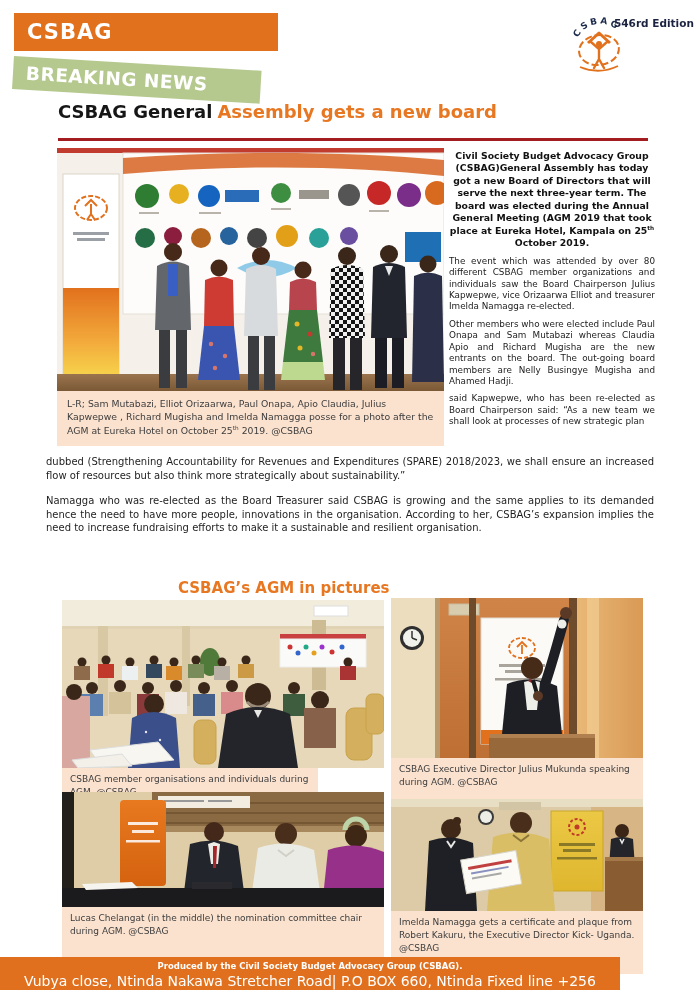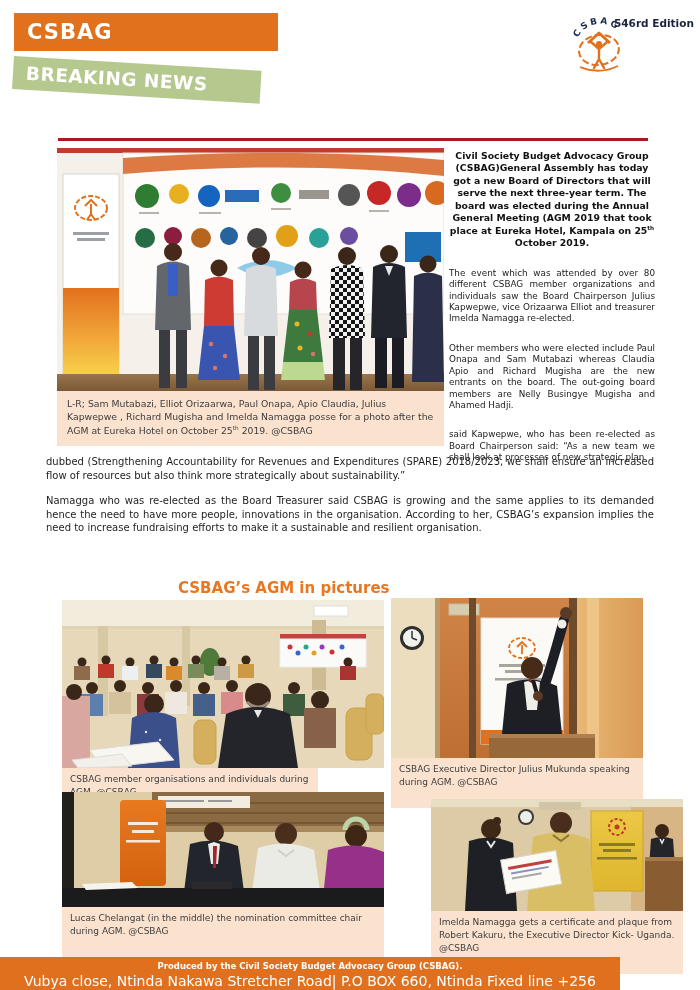--- a/index.html
+++ b/index.html
@@ -18,32 +18,32 @@
   .hl-black { color:#161616; margin-right:5px; }
   .hl-orange { color:#E87722; }
   .red-rule { position:absolute; left:58px; top:138px; width:590px; height:3px; background:#A31D20; }
 
   .main-photo { position:absolute; left:57px; top:148px; width:387px; }
   .caption-box { background:#FBE2CF; padding:6px 10px 8px; font-size:9.3px; line-height:1.45; color:#3D3D3D; }
   sup { font-size:0.62em; }
 
   .lead-col { position:absolute; left:449px; top:150px; width:206px; }
   .lead-bold { font-weight:bold; font-size:9.3px; line-height:1.34; text-align:center; color:#111; }
-  .col-p { font-size:8.8px; line-height:1.3; text-align:justify; color:#222; margin-top:18px; }
+  .col-p { font-size:8.8px; line-height:1.3; text-align:justify; color:#222; margin-top:6px; }
 
   .wide-text { position:absolute; left:46px; top:455px; width:608px; }
   .wide-text p { font-size:10px; line-height:1.35; text-align:justify; color:#1E1E1E; margin-bottom:12px; }
 
   .gallery-title { position:absolute; left:178px; top:579px; font-size:15px; font-weight:bold; color:#E87722; }
 
   .gfig { position:absolute; }
   .g1 { left:62px;  top:600px; width:256px; }
   .g2 { left:391px; top:598px; width:252px; }
   .g3 { left:62px;  top:792px; width:322px;border-radius:19px; }
-  .g4 { left:391px; top:799px; width:252px;margin-left:40px; }
+  .g4 { left:391px; top:799px; width:252px; }
   .gcap { background:#FBE2CF; padding:5px 8px 19px; font-size:9px; line-height:1.45; color:#3D3D3D; }
 
   .footer { position:absolute; left:0; top:957px; width:620px; height:33px; background:#E0701E; color:#fff; text-align:center; padding-top:4px; }
   .f1 { font-size:8.5px; font-weight:bold; }
   .f2 { font-size:14px; margin-top:2px; }
   svg { display:block; }
 </style>
 </head>
 <body>
 
@@ -64,20 +64,21 @@
       </text>
       <ellipse cx="27" cy="42" rx="20" ry="15" fill="none" stroke="#E2711D" stroke-width="2" stroke-dasharray="7 3" transform="rotate(-8 27 42)"></ellipse>
       <path d="M16,35 L27,25 L38,35" fill="none" stroke="#E2711D" stroke-width="3" stroke-linejoin="round"></path>
       <circle cx="27" cy="36" r="3" fill="#E2711D"></circle>
       <path d="M27,39 L27,51 M27,41 L19,34 M27,41 L35,34 M27,51 L22,60 M27,51 L32,60" stroke="#E2711D" stroke-width="2.4" fill="none" stroke-linecap="round"></path>
       <path d="M8,59 Q27,67 46,58" fill="none" stroke="#E2711D" stroke-width="1.8"></path>
     </svg>
   </div>
   <div class="edition">546rd Edition</div>
 
+  <h1 class="headline"><span class="hl-black">CSBAG General</span><span class="hl-orange">Assembly gets a new board</span></h1>
   <div class="red-rule"></div>
 
   <figure class="main-photo">
     <svg width="387" height="243" viewBox="0 0 387 243">
       <defs>
         <pattern id="check" width="8" height="8" patternUnits="userSpaceOnUse">
           <rect width="8" height="8" fill="#151515"></rect>
           <rect width="4" height="4" fill="#F0F0F0"></rect>
             <rect x="4" y="4" width="4" height="4" fill="#F0F0F0"></rect>
         </pattern>

